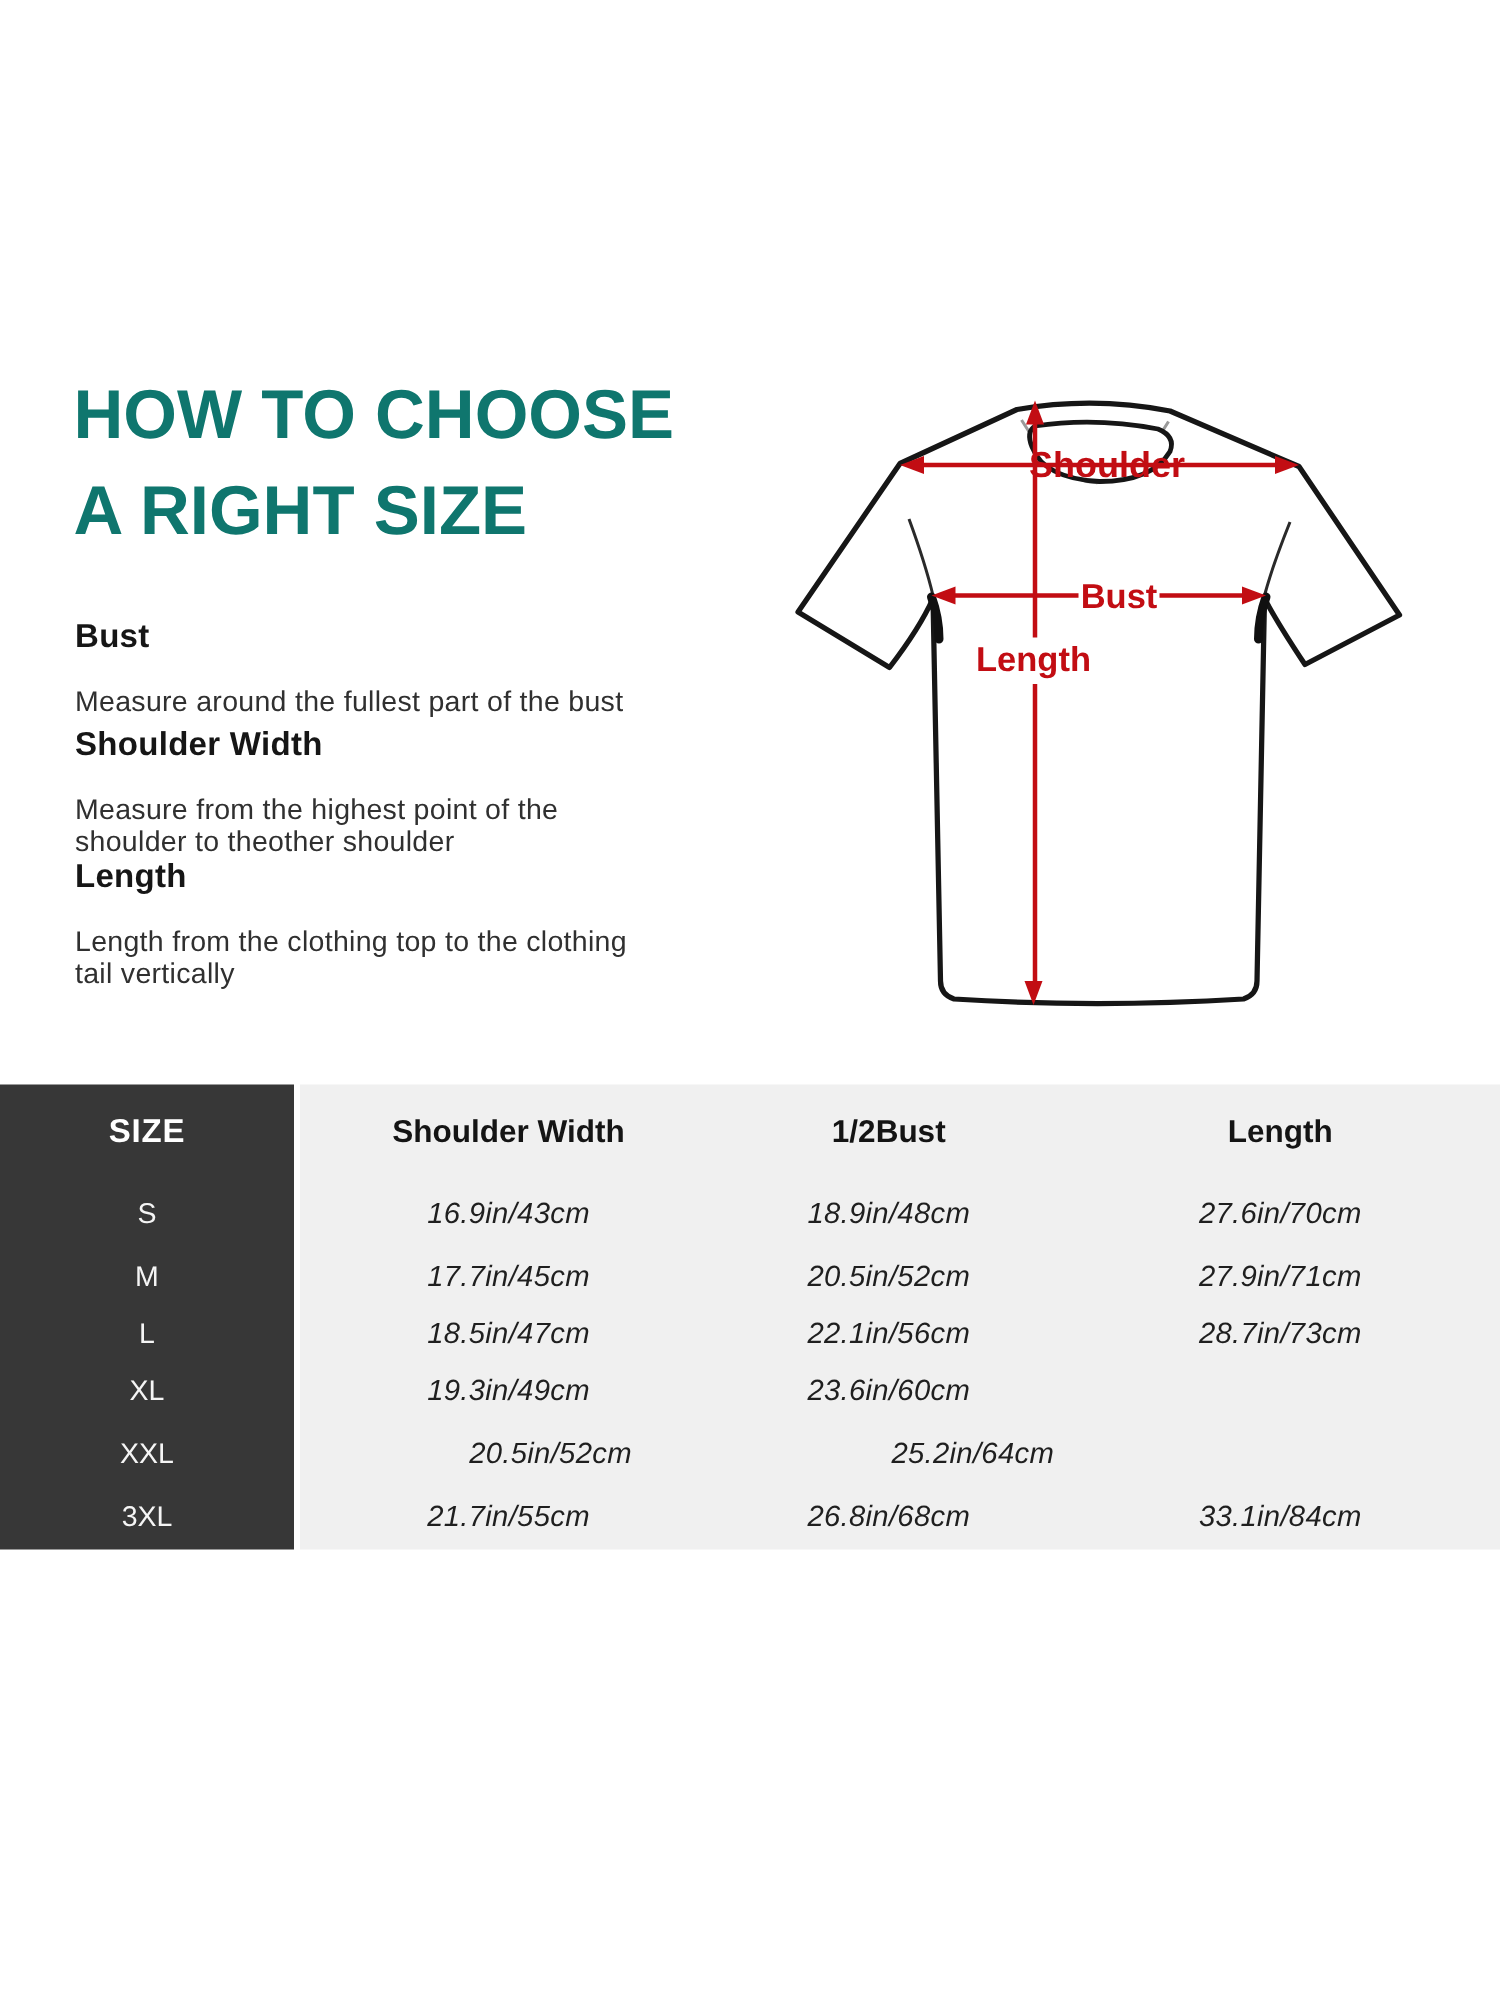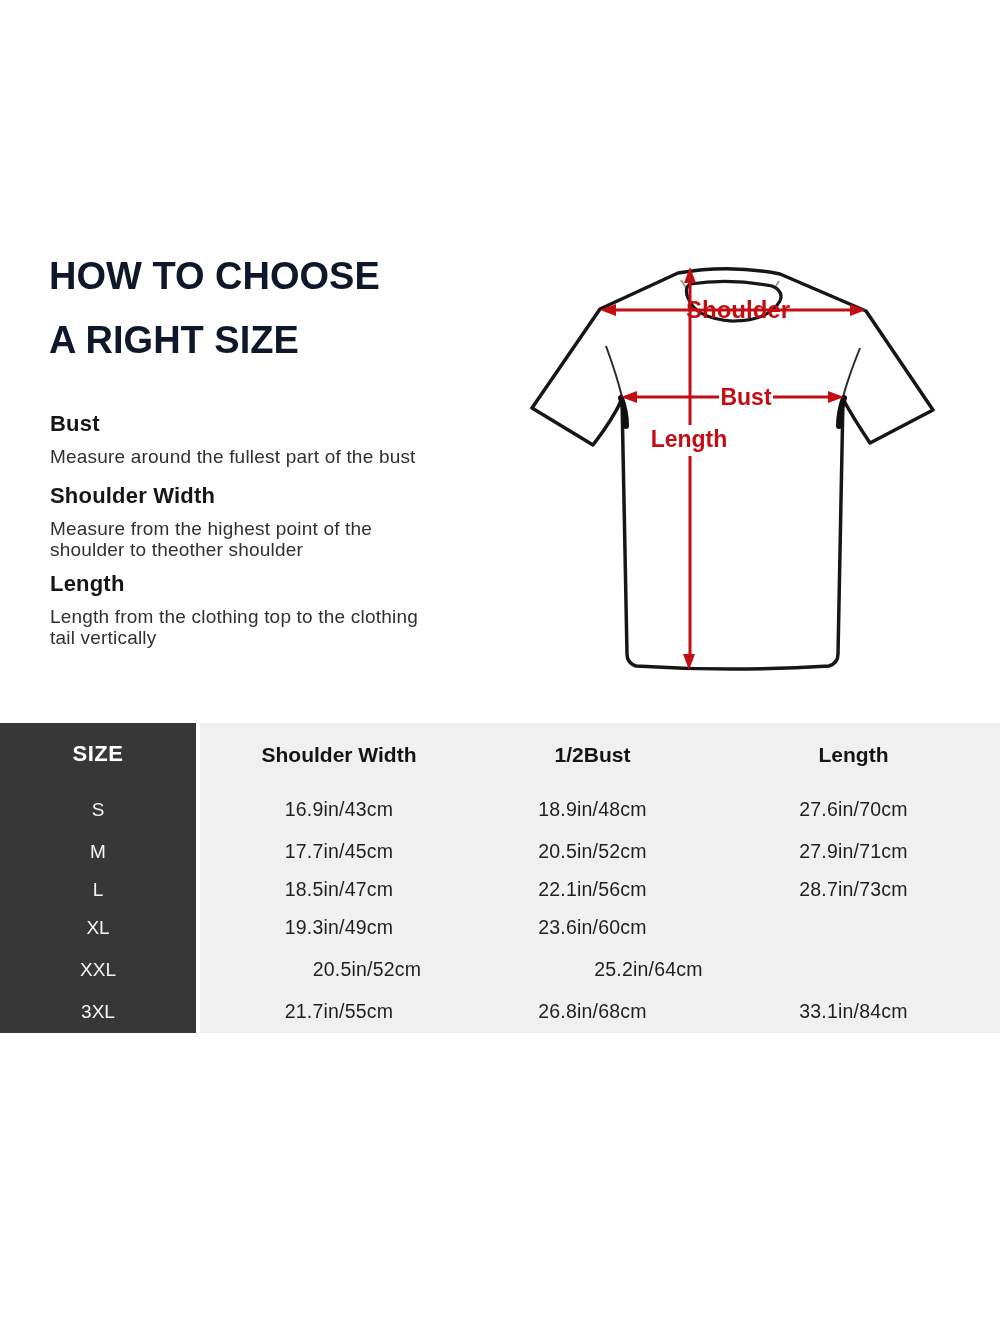--- a/index.html
+++ b/index.html
@@ -6,28 +6,28 @@
   body{
     width:1000px;height:1333px;background:#ffffff;position:relative;overflow:hidden;
     font-family:"Liberation Sans", sans-serif;
     -webkit-font-smoothing:antialiased;
   }
   .page{position:absolute;inset:0;background:#ffffff;}
 
   
   .title{
     position:absolute;left:49px;top:244px;
-    font-size:38px;line-height:64px;font-weight:800;color:#0f172a;
+    font-size:46px;line-height:64px;font-weight:800;color:#0f766e;
     letter-spacing:0px;white-space:nowrap;
   }
 
   
   .sec{position:absolute;left:50px;}
   .sec .sec-head{margin:0;font-size:22px;font-weight:700;color:#161616;letter-spacing:.2px;}
-  .sec .sec-body{margin:10px 0 0;font-size:19px;line-height:20.5px;color:#303030;letter-spacing:.2px;}
+  .sec .sec-body{margin:22px 0 0;font-size:19px;line-height:20.5px;color:#303030;letter-spacing:.2px;}
   #sec-bust{top:411px;width:460px;}
   #sec-shoulder{top:483px;width:368px;}
   #sec-length{top:571px;width:368px;}
 
   
   .diagram{position:absolute;left:500px;top:240px;width:440px;height:440px;}
   .measure-label{font-weight:700;font-family:"Liberation Sans",sans-serif;}
 
   
   .size-table{position:absolute;left:0;top:723px;width:1000px;height:310px;}
@@ -37,21 +37,21 @@
   .trow .c1{width:196px;display:flex;justify-content:center;align-items:center;}
   .trow .c2{width:278px;margin-left:4px;display:flex;justify-content:center;align-items:center;}
   .trow .c3{width:229px;display:flex;justify-content:center;align-items:center;}
   .trow .c4{width:293px;display:flex;justify-content:center;align-items:center;}
   .trow.head{top:14px;}
   .trow.head .c1{font-size:22px;font-weight:700;color:#ffffff;letter-spacing:.5px;}
   .trow.head .c2,.trow.head .c3,.trow.head .c4{font-size:21px;font-weight:700;color:#141414;}
   .trow.r0{top:68px;} .trow.r1{top:110px;} .trow.r2{top:148px;}
   .trow.r3{top:186px;} .trow.r4{top:228px;gap:28px;} .trow.r5{top:270px;}
   .trow .size-lbl{font-size:19px;color:#f5f5f5;}
-  .trow .val{font-size:19.5px;color:#1f1f1f;letter-spacing:.2px;}
+  .trow .val{font-size:19.5px;color:#1f1f1f;letter-spacing:.2px;font-style:italic;}
 
   
   .footnote{
     position:absolute;left:40px;top:1071px;
     font-size:19px;color:#1d1d1d;letter-spacing:.2px;white-space:pre-wrap;
   }
 </style>
 </head>
 <body>
 

